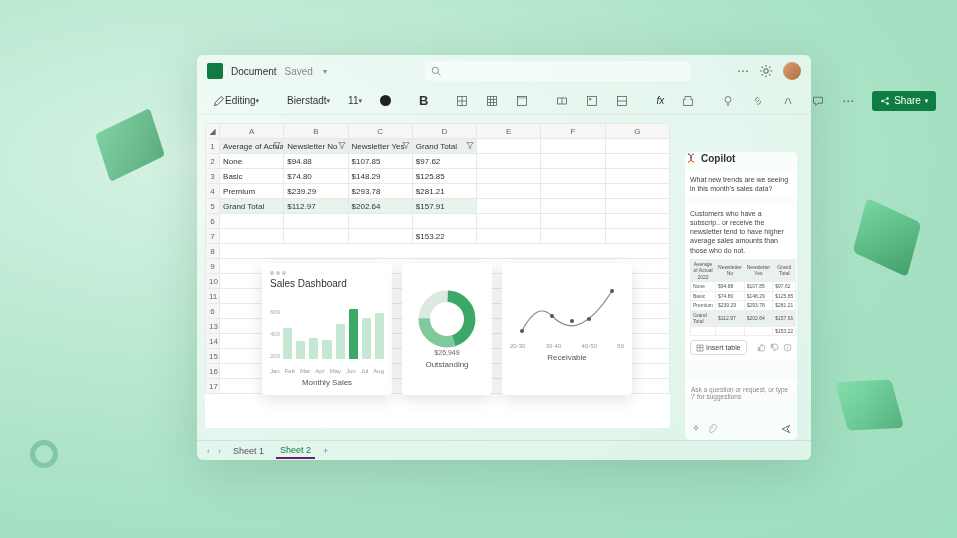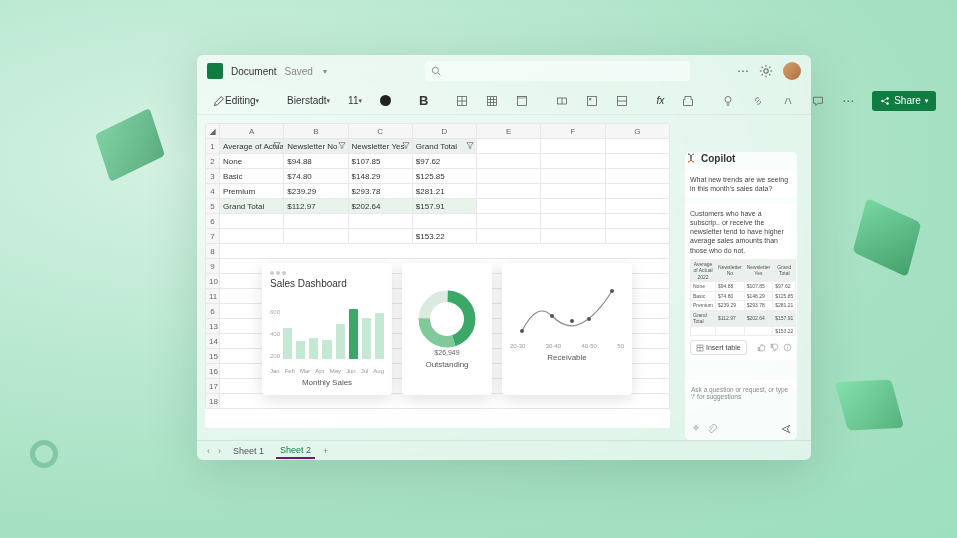--- a/index.html
+++ b/index.html
@@ -462,24 +462,20 @@
         <tr>
               <th class="row-hdr">15</th>
               <td colspan="7"></td>
             </tr>
         <tr>
               <th class="row-hdr">16</th>
               <td colspan="7"></td>
             </tr>
         <tr>
               <th class="row-hdr">17</th>
-              <td colspan="7"></td>
-            </tr>
-        <tr>
-              <th class="row-hdr">18</th>
               <td colspan="7"></td>
             </tr>
       </tbody>
         </table>
     </div>
 
     <div class="cards-row">
       <div class="card">
         <div class="card-dots">
             <span></span>

